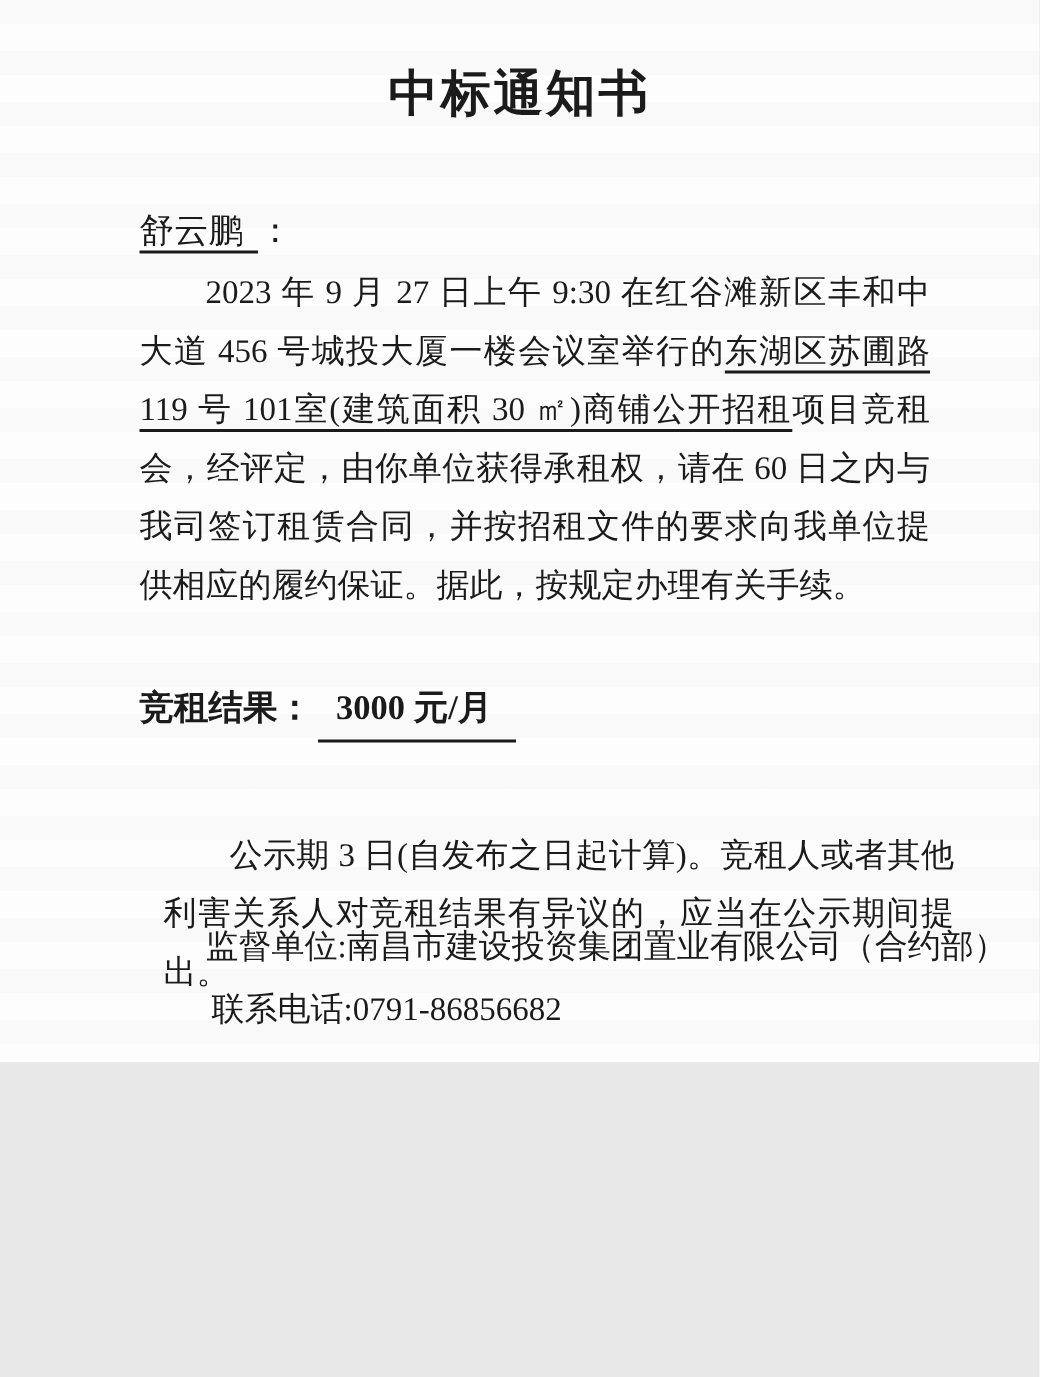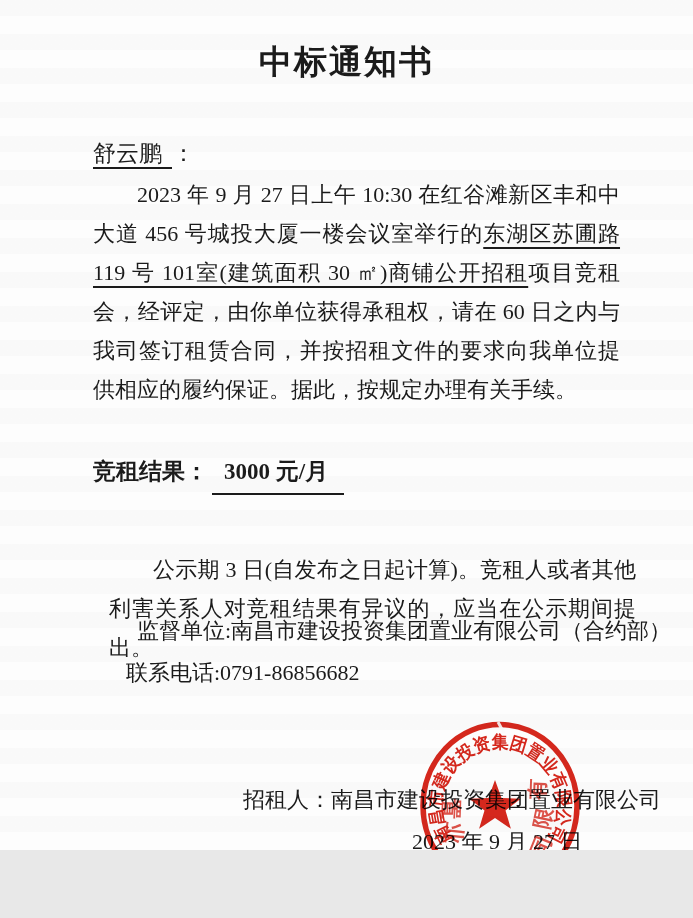--- a/index.html
+++ b/index.html
@@ -1,18 +1,18 @@
 <!DOCTYPE html>
 <html style="--seal-color: #d7281d;"><head>
 <meta charset="utf-8">
 <style>
   html,body{margin:0;padding:0;background:#e8e8e8;}
   .page{
     position:relative;
-    width:693px;height:850px;
+    width:693px;height:708px;
     margin:0 auto;
     background:
       repeating-linear-gradient(180deg, rgba(0,0,0,0.014) 0px, rgba(0,0,0,0.014) 16px, rgba(0,0,0,0) 16px, rgba(0,0,0,0) 34px),
       #fdfdfd;
     font-family:"Liberation Serif","DejaVu Serif",serif;
     color:#1b1b1b;
     overflow:hidden;
   }
   .doc-title{
     position:absolute;top:40px;left:0;width:100%;
@@ -48,21 +48,21 @@
     font-weight:bold;
     border-bottom:2px solid #1b1b1b;
     padding:0 16px 1px 12px;
     margin-left:4px;
   }
   .para-notice{
     position:absolute;left:93px;top:534px;width:527px;
     margin:16px;text-align:justify;text-indent:44px;
   }
   .supervisor-line{position:absolute;left:137px;top:611px;}
-  .phone-line{position:absolute;left:126px;top:653px;}
+  .phone-line{position:absolute;left:141px;top:653px;}
   .lessor-line{position:absolute;left:243px;top:780px;}
   .date-line{position:absolute;left:412px;top:822px;}
   .seal{
     position:absolute;left:412px;top:712px;width:176px;height:188px;
     mix-blend-mode:multiply;
   }
   .seal-ring{fill:none;stroke:var(--seal-color,#d7281d);stroke-width:5.5px;}
   .seal-arc-text{fill:var(--seal-color,#d7281d);font-family:"Liberation Serif","DejaVu Serif",serif;font-size:18px;font-weight:bold;}
   .seal-code-text{fill:var(--seal-color,#d7281d);font-family:"Liberation Sans","DejaVu Sans",sans-serif;font-size:10.5px;font-weight:bold;letter-spacing:2px;}
   .seal-star{fill:var(--seal-color,#d7281d);}
@@ -73,21 +73,21 @@
 
 <div class="page">
 
   <h1 class="doc-title">中标通知书</h1>
 
   <div class="salutation">
     <span class="name-underline">舒云鹏</span><span>：</span>
   </div>
 
   <p class="para-main body-text">
-    <span>2023 年 9 月 27 日上午 10:30 在红谷滩新区丰和中大道 456 号城投大厦一楼会议室举行的</span><span class="hl">东湖区苏圃路 119 号 101室(建筑面积 30 ㎡)商铺公开招租</span><span>项目竞租会，经评定，由你单位获得承租权，请在 60 日之内与我司签订租赁合同，并按招租文件的要求向我单位提供相应的履约保证。据此，按规定办理有关手续。</span>
+    <span>2023 年 9 月 27 日上午 9:30 在红谷滩新区丰和中大道 456 号城投大厦一楼会议室举行的</span><span class="hl">东湖区苏圃路 119 号 101室(建筑面积 30 ㎡)商铺公开招租</span><span>项目竞租会，经评定，由你单位获得承租权，请在 60 日之内与我司签订租赁合同，并按招租文件的要求向我单位提供相应的履约保证。据此，按规定办理有关手续。</span>
   </p>
 
   <div class="result-line">
     <span class="result-label">竞租结果：</span><span class="result-value">3000 元/月</span>
   </div>
 
   <p class="para-notice body-text">公示期 3 日(自发布之日起计算)。竞租人或者其他利害关系人对竞租结果有异议的，应当在公示期间提出。</p>
 
   <div class="supervisor-line body-text">监督单位:南昌市建设投资集团置业有限公司（合约部）</div>
 

